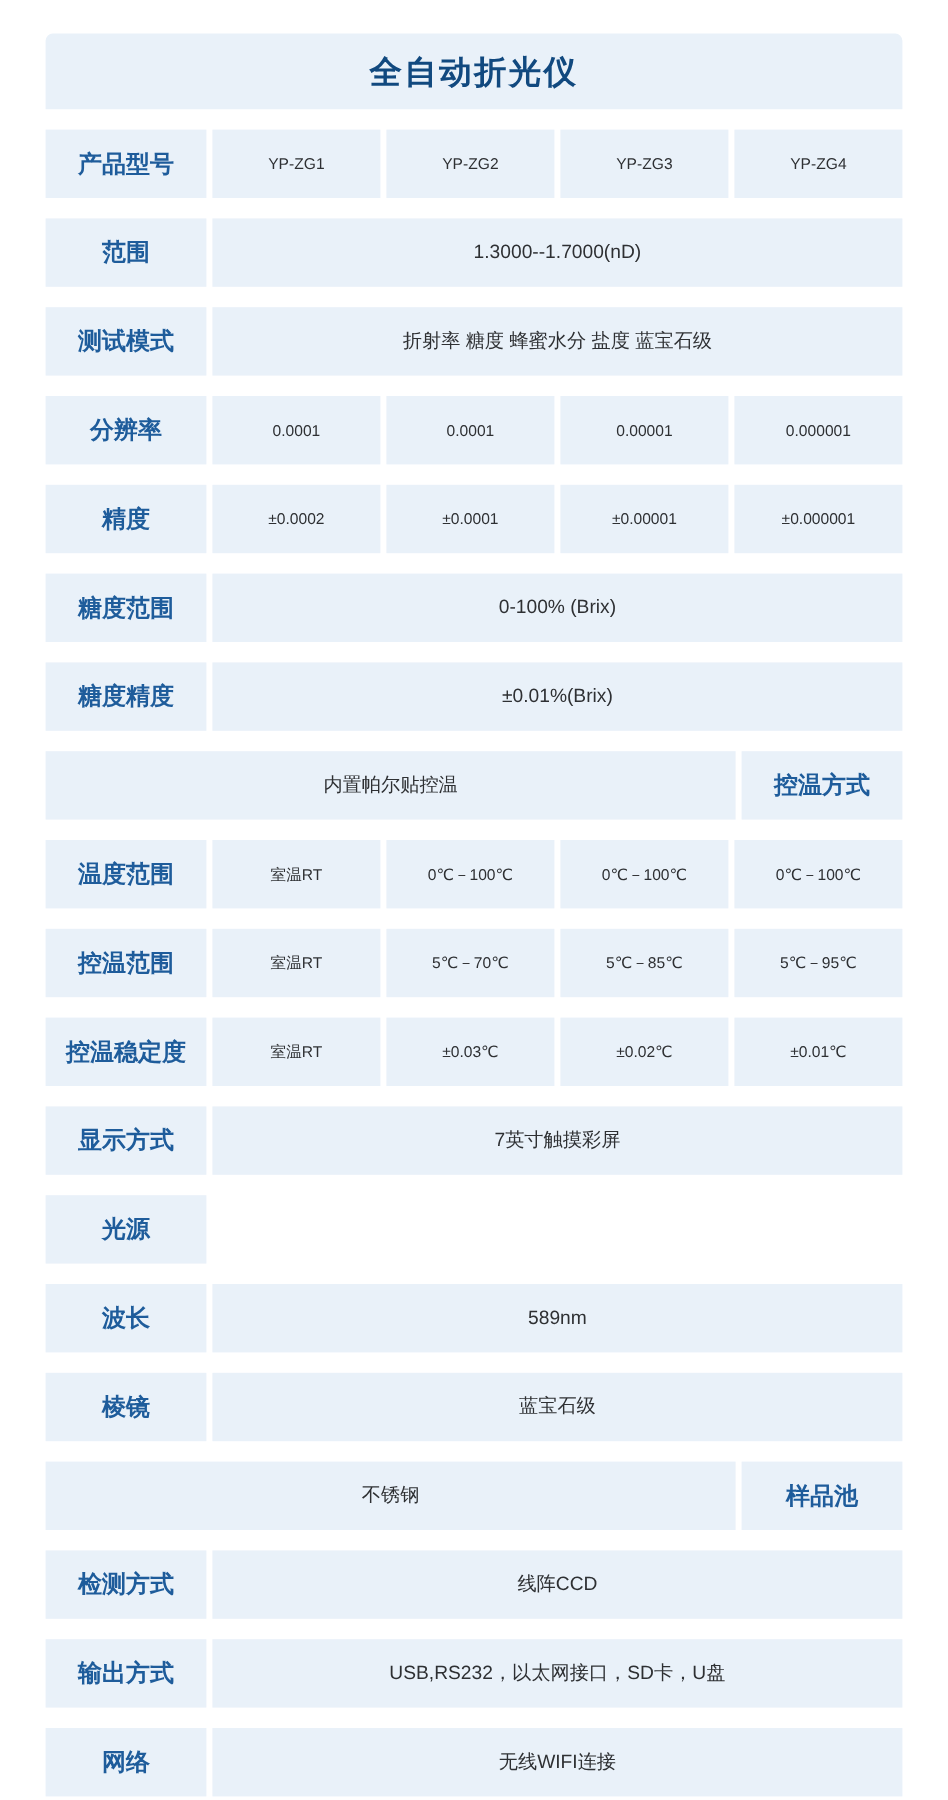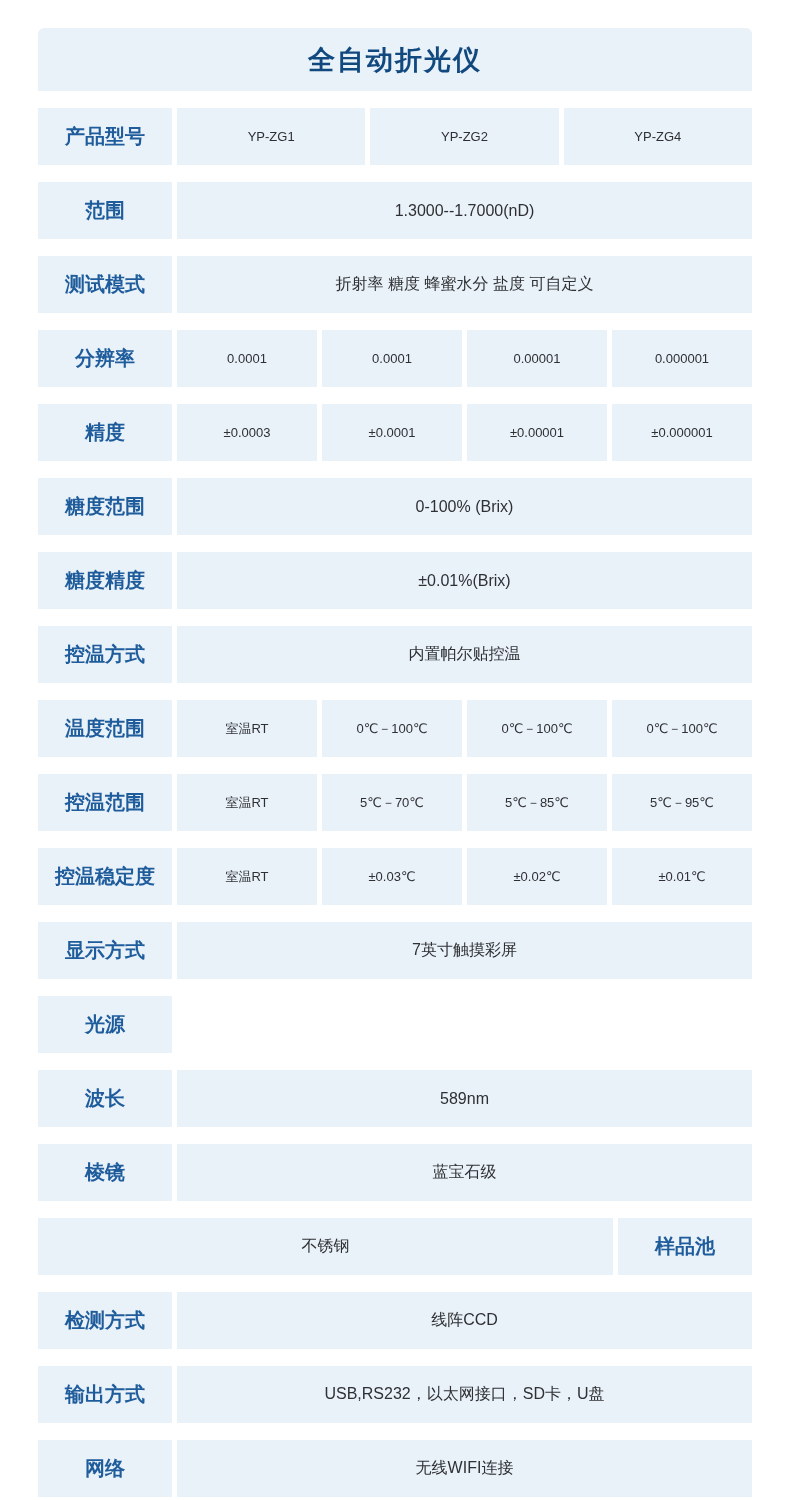--- a/index.html
+++ b/index.html
@@ -64,55 +64,56 @@
 </head>
 <body style="background: rgb(255, 255, 255);">
 
 <div class="spec-table">
   <div class="title-cell">全自动折光仪</div>
   <div id="rows-container">
       <div class="row">
         <div class="cell label">产品型号</div>
         <div class="cell value">YP-ZG1</div>
         <div class="cell value">YP-ZG2</div>
+        <div class="cell value">YP-ZG3</div>
         <div class="cell value">YP-ZG4</div>
       </div>
       <div class="row">
         <div class="cell label">范围</div>
         <div class="cell merged">1.3000--1.7000(nD)</div>
       </div>
       <div class="row">
         <div class="cell label">测试模式</div>
-        <div class="cell merged">折射率 糖度 蜂蜜水分 盐度 可自定义</div>
+        <div class="cell merged">折射率 糖度 蜂蜜水分 盐度 蓝宝石级</div>
       </div>
       <div class="row">
         <div class="cell label">分辨率</div>
         <div class="cell value">0.0001</div>
         <div class="cell value">0.0001</div>
         <div class="cell value">0.00001</div>
         <div class="cell value">0.000001</div>
       </div>
       <div class="row">
         <div class="cell label">精度</div>
-        <div class="cell value">±0.0003</div>
+        <div class="cell value">±0.0002</div>
         <div class="cell value">±0.0001</div>
         <div class="cell value">±0.00001</div>
         <div class="cell value">±0.000001</div>
       </div>
       <div class="row">
         <div class="cell label">糖度范围</div>
         <div class="cell merged">0-100% (Brix)</div>
       </div>
       <div class="row">
         <div class="cell label">糖度精度</div>
         <div class="cell merged">±0.01%(Brix)</div>
       </div>
       <div class="row">
+        <div class="cell merged">内置帕尔贴控温</div>
         <div class="cell label">控温方式</div>
-        <div class="cell merged">内置帕尔贴控温</div>
       </div>
       <div class="row">
         <div class="cell label">温度范围</div>
         <div class="cell value">室温RT</div>
         <div class="cell value">0℃－100℃</div>
         <div class="cell value">0℃－100℃</div>
         <div class="cell value">0℃－100℃</div>
       </div>
       <div class="row">
         <div class="cell label">控温范围</div>

